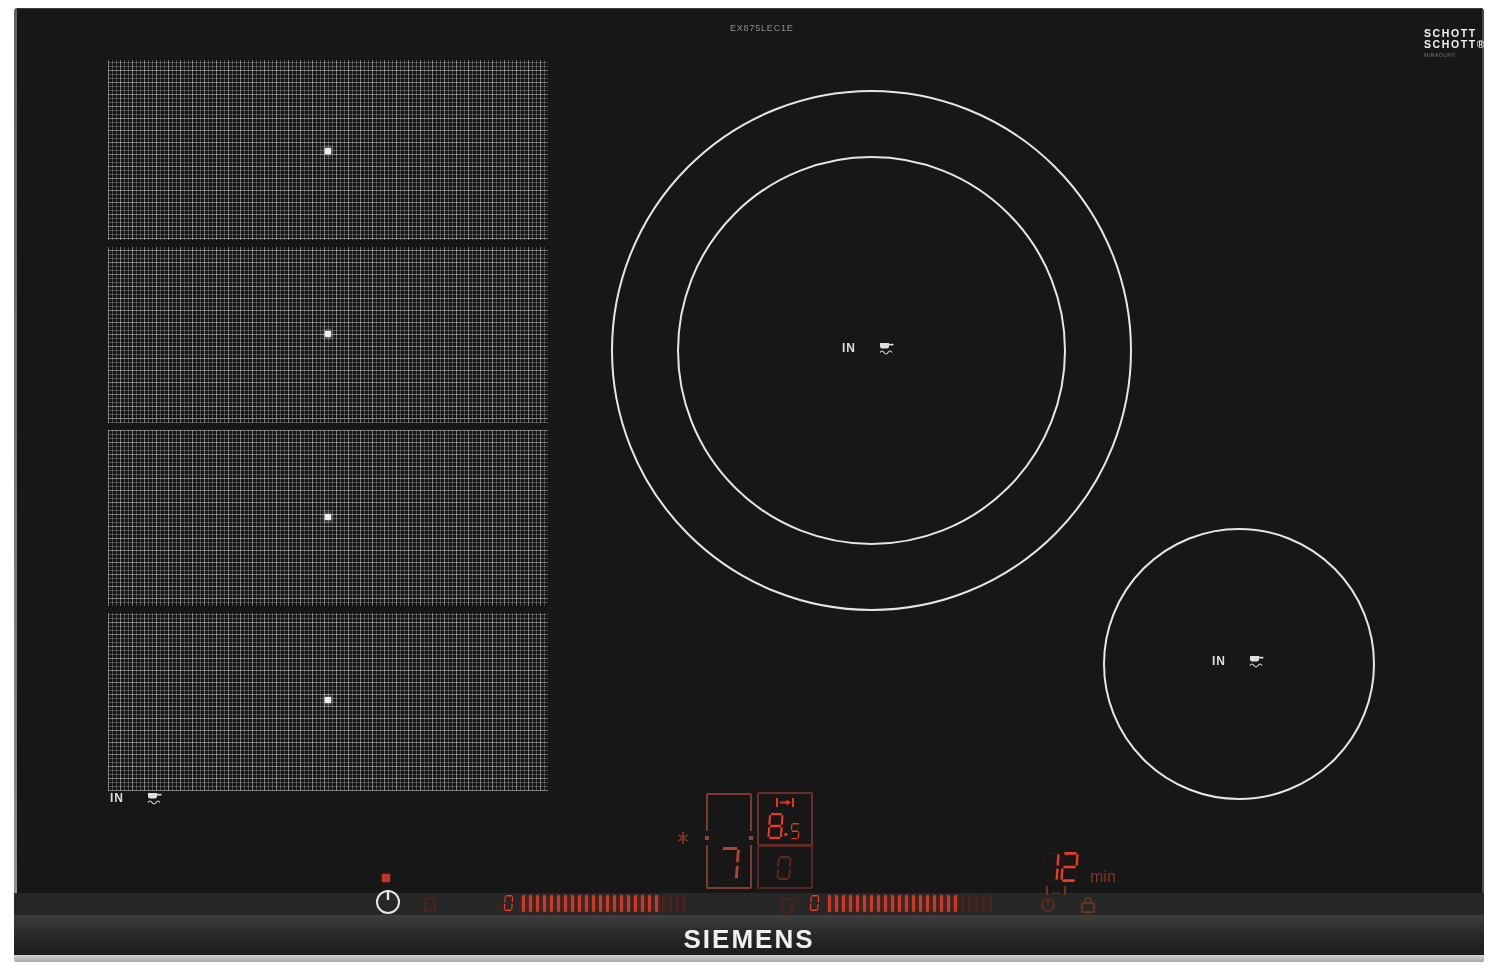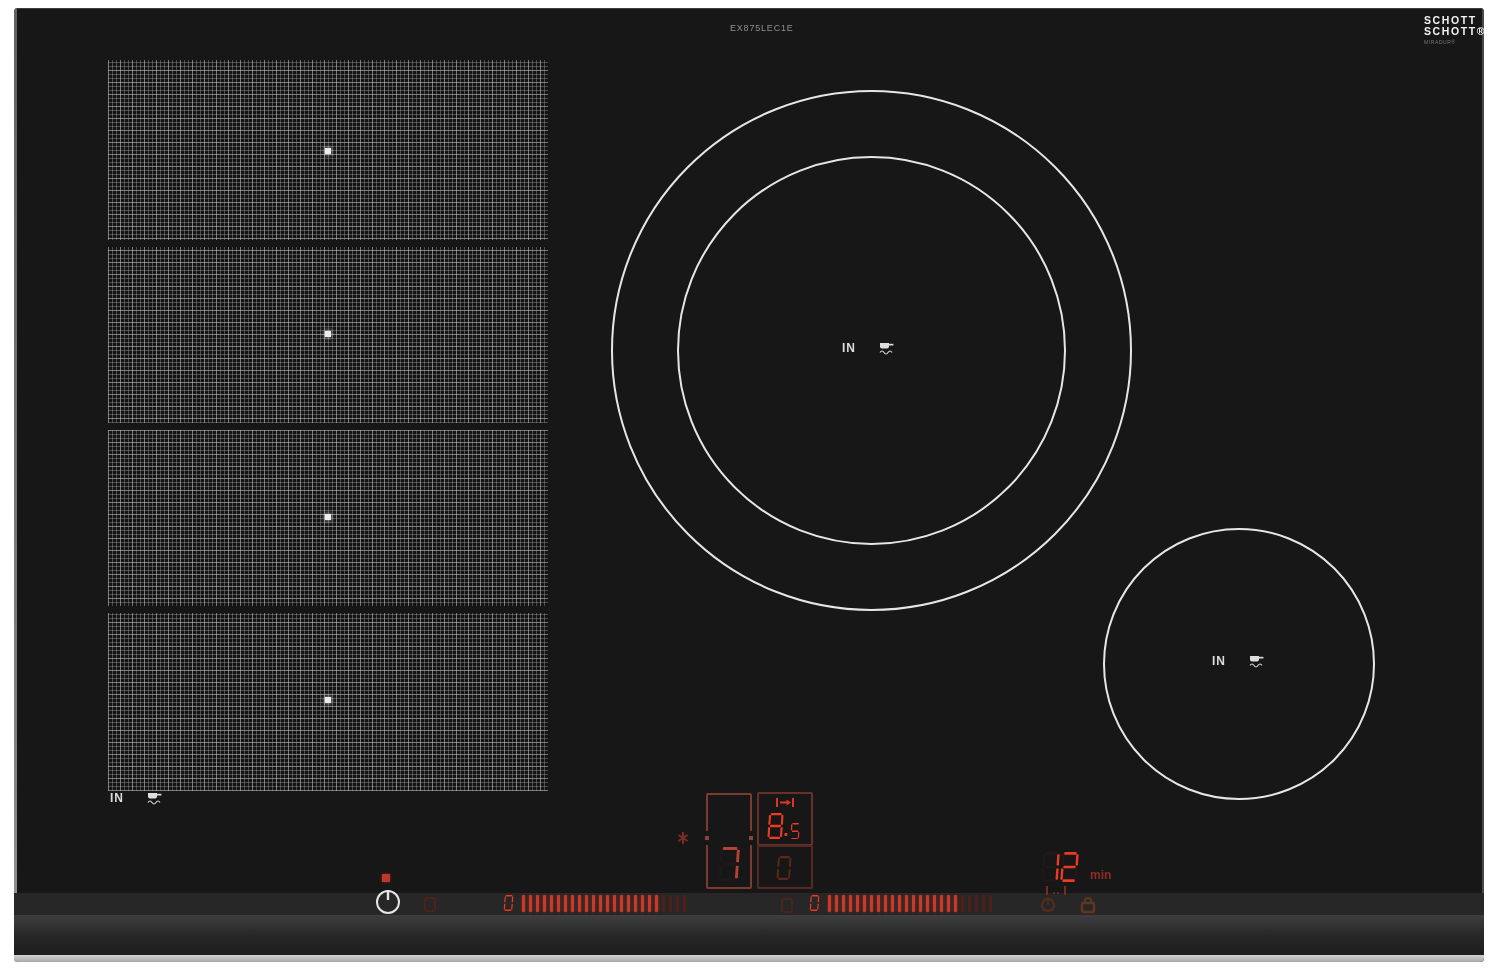--- a/index.html
+++ b/index.html
@@ -47,21 +47,21 @@
 
   
   .seg-row{display:flex;align-items:flex-end;gap:2px;transform:skewX(-4deg);}
   .segdot{display:inline-block;border-radius:1px;margin:0 1px 3px 0;align-self:flex-end;}
   .ledbox{border-radius:2px;}
   .flexdisp{left:692px;top:785px;width:42px;height:92px;border:2px solid #7c3b31;}
   .notch{position:absolute;top:36px;width:8px;height:14px;background:#171717;}
   .notch i{position:absolute;left:2px;top:5px;width:4px;height:4px;background:#8a4438;display:block;}
   .sq1{left:743px;top:784px;width:52px;height:50px;border:2px solid #67312a;}
   .sq2{left:743px;top:837px;width:52px;height:40px;border:2px solid #552a23;}
-  .timer-unit{color:#8a2f22;font-size:12px;font-weight:bold;}
+  .timer-unit{color:#8a2f22;font-size:16px;}
 
   
   .ticks{display:flex;gap:4px;align-items:center;}
   .tk{width:3px;height:17px;border-radius:1px;display:inline-block;}
   .tk.b{background:#cd3726;box-shadow:0 0 3px rgba(205,55,38,.55);}
   .tk.d{background:#4f201a;}
   .red-dot{width:8px;height:8px;background:#c2362b;box-shadow:0 0 3px rgba(194,54,43,.6);}
   .dimglyph{filter:blur(.7px);opacity:.85;}
 </style>
 </head>
@@ -71,21 +71,21 @@
   <div class="hob">
 
     <div class="abs edge-t"></div>
     <div class="abs edge-l"></div>
     <div class="abs edge-r"></div>
     <div class="abs band1"></div>
     <div class="abs band2"></div>
     <div class="abs band3"></div>
 
     <div class="abs model" style="left:716px;top:15px;">EX875LEC1E</div>
-    <div class="abs schott" style="left:1410px;top:7px;">
+    <div class="abs schott" style="left:1410px;top:20px;">
       <div class="l1">SCHOTT</div>
       <div class="l2">SCHOTT®</div>
       <div class="sub">MIRADUR®</div>
     </div>
 
     <div class="abs flexzone">
       <div class="fz-div" style="top:180px;"></div>
       <div class="fz-div" style="top:363px;"></div>
       <div class="fz-div" style="top:546px;"></div>
     <div class="fz-dot" style="left: 217px; top: 88px;"></div>
@@ -315,14 +315,15 @@
 
     <svg class="abs dimglyph" style="left:1026px;top:888px;" width="16" height="18" viewBox="0 0 16 18">
       <circle cx="8" cy="9" r="6" fill="none" stroke="#5c2d1c" stroke-width="2.4"></circle>
       <line x1="8" y1="9" x2="8" y2="4.5" stroke="#5c2d1c" stroke-width="2"></line>
     </svg>
     <svg class="abs dimglyph" style="left:1066px;top:888px;" width="16" height="18" viewBox="0 0 16 18">
       <rect x="2" y="7" width="12" height="9" rx="1.5" fill="none" stroke="#6b3a1f" stroke-width="2.4"></rect>
       <path d="M5 7 v-2 a3 3 0 0 1 6 0 v2" fill="none" stroke="#6b3a1f" stroke-width="2"></path>
     </svg>
 
+    <div class="abs brand">SIEMENS</div>
   </div>
 </div>
 
 </body></html>

